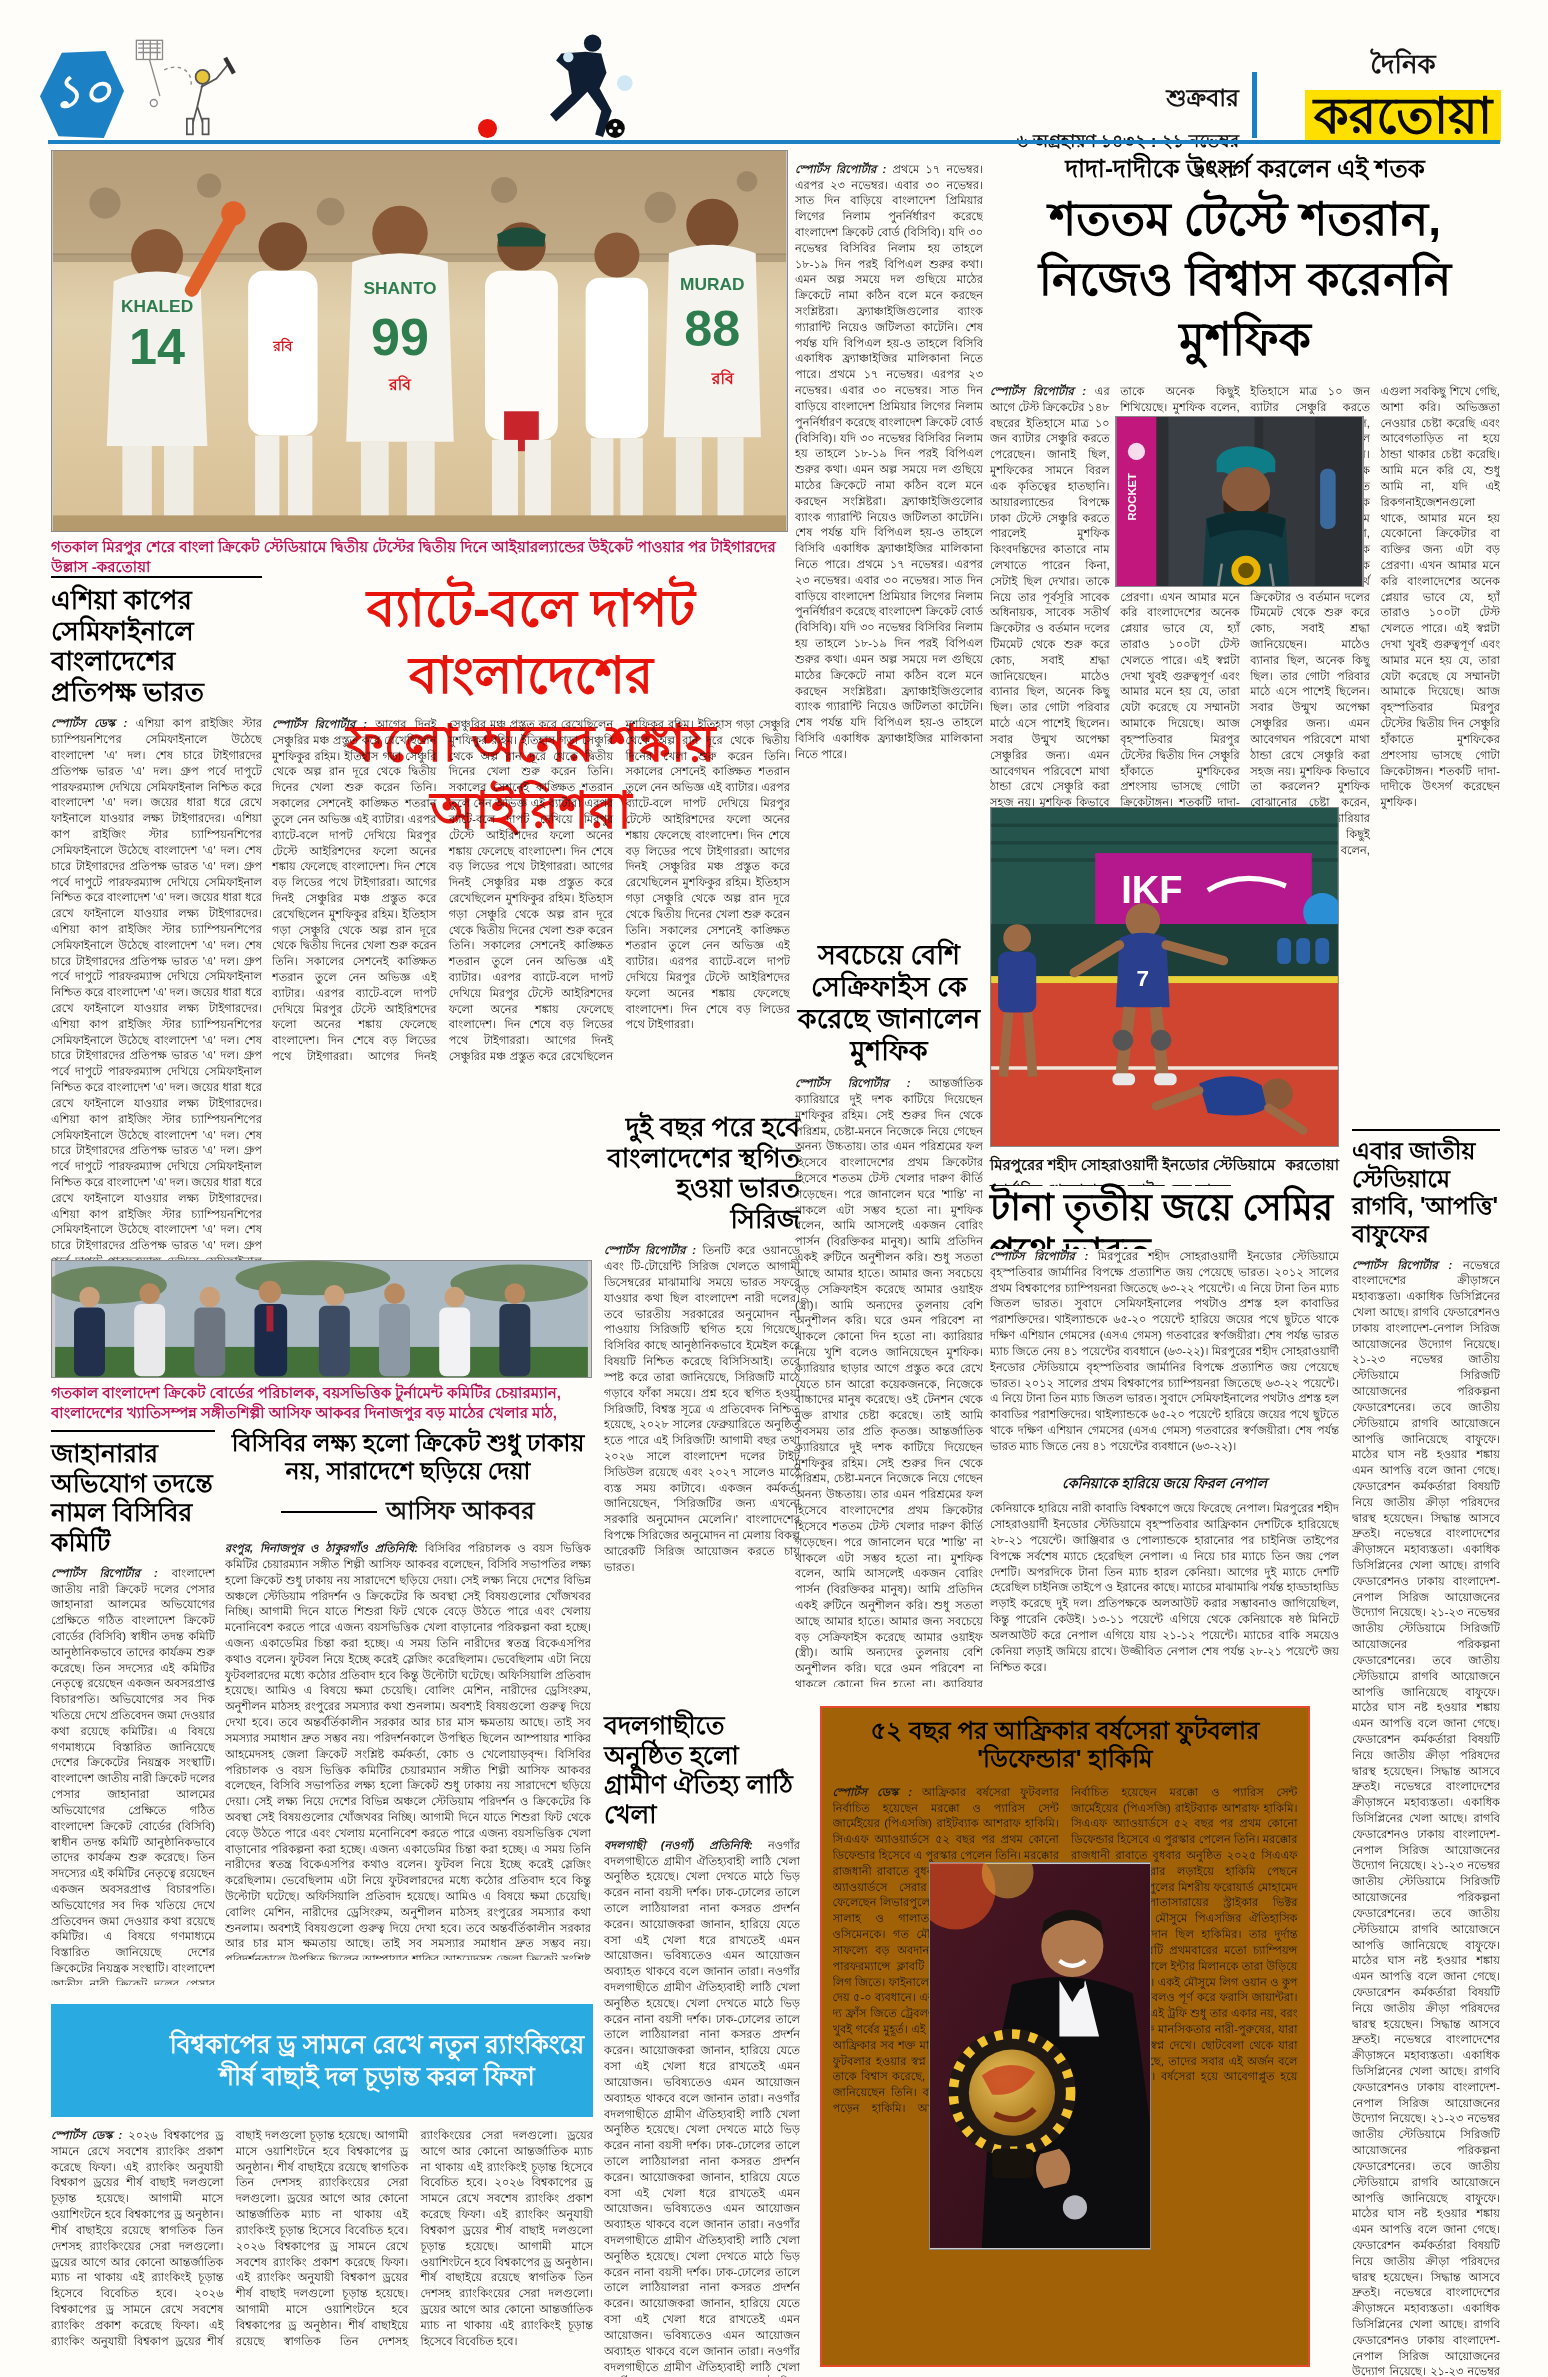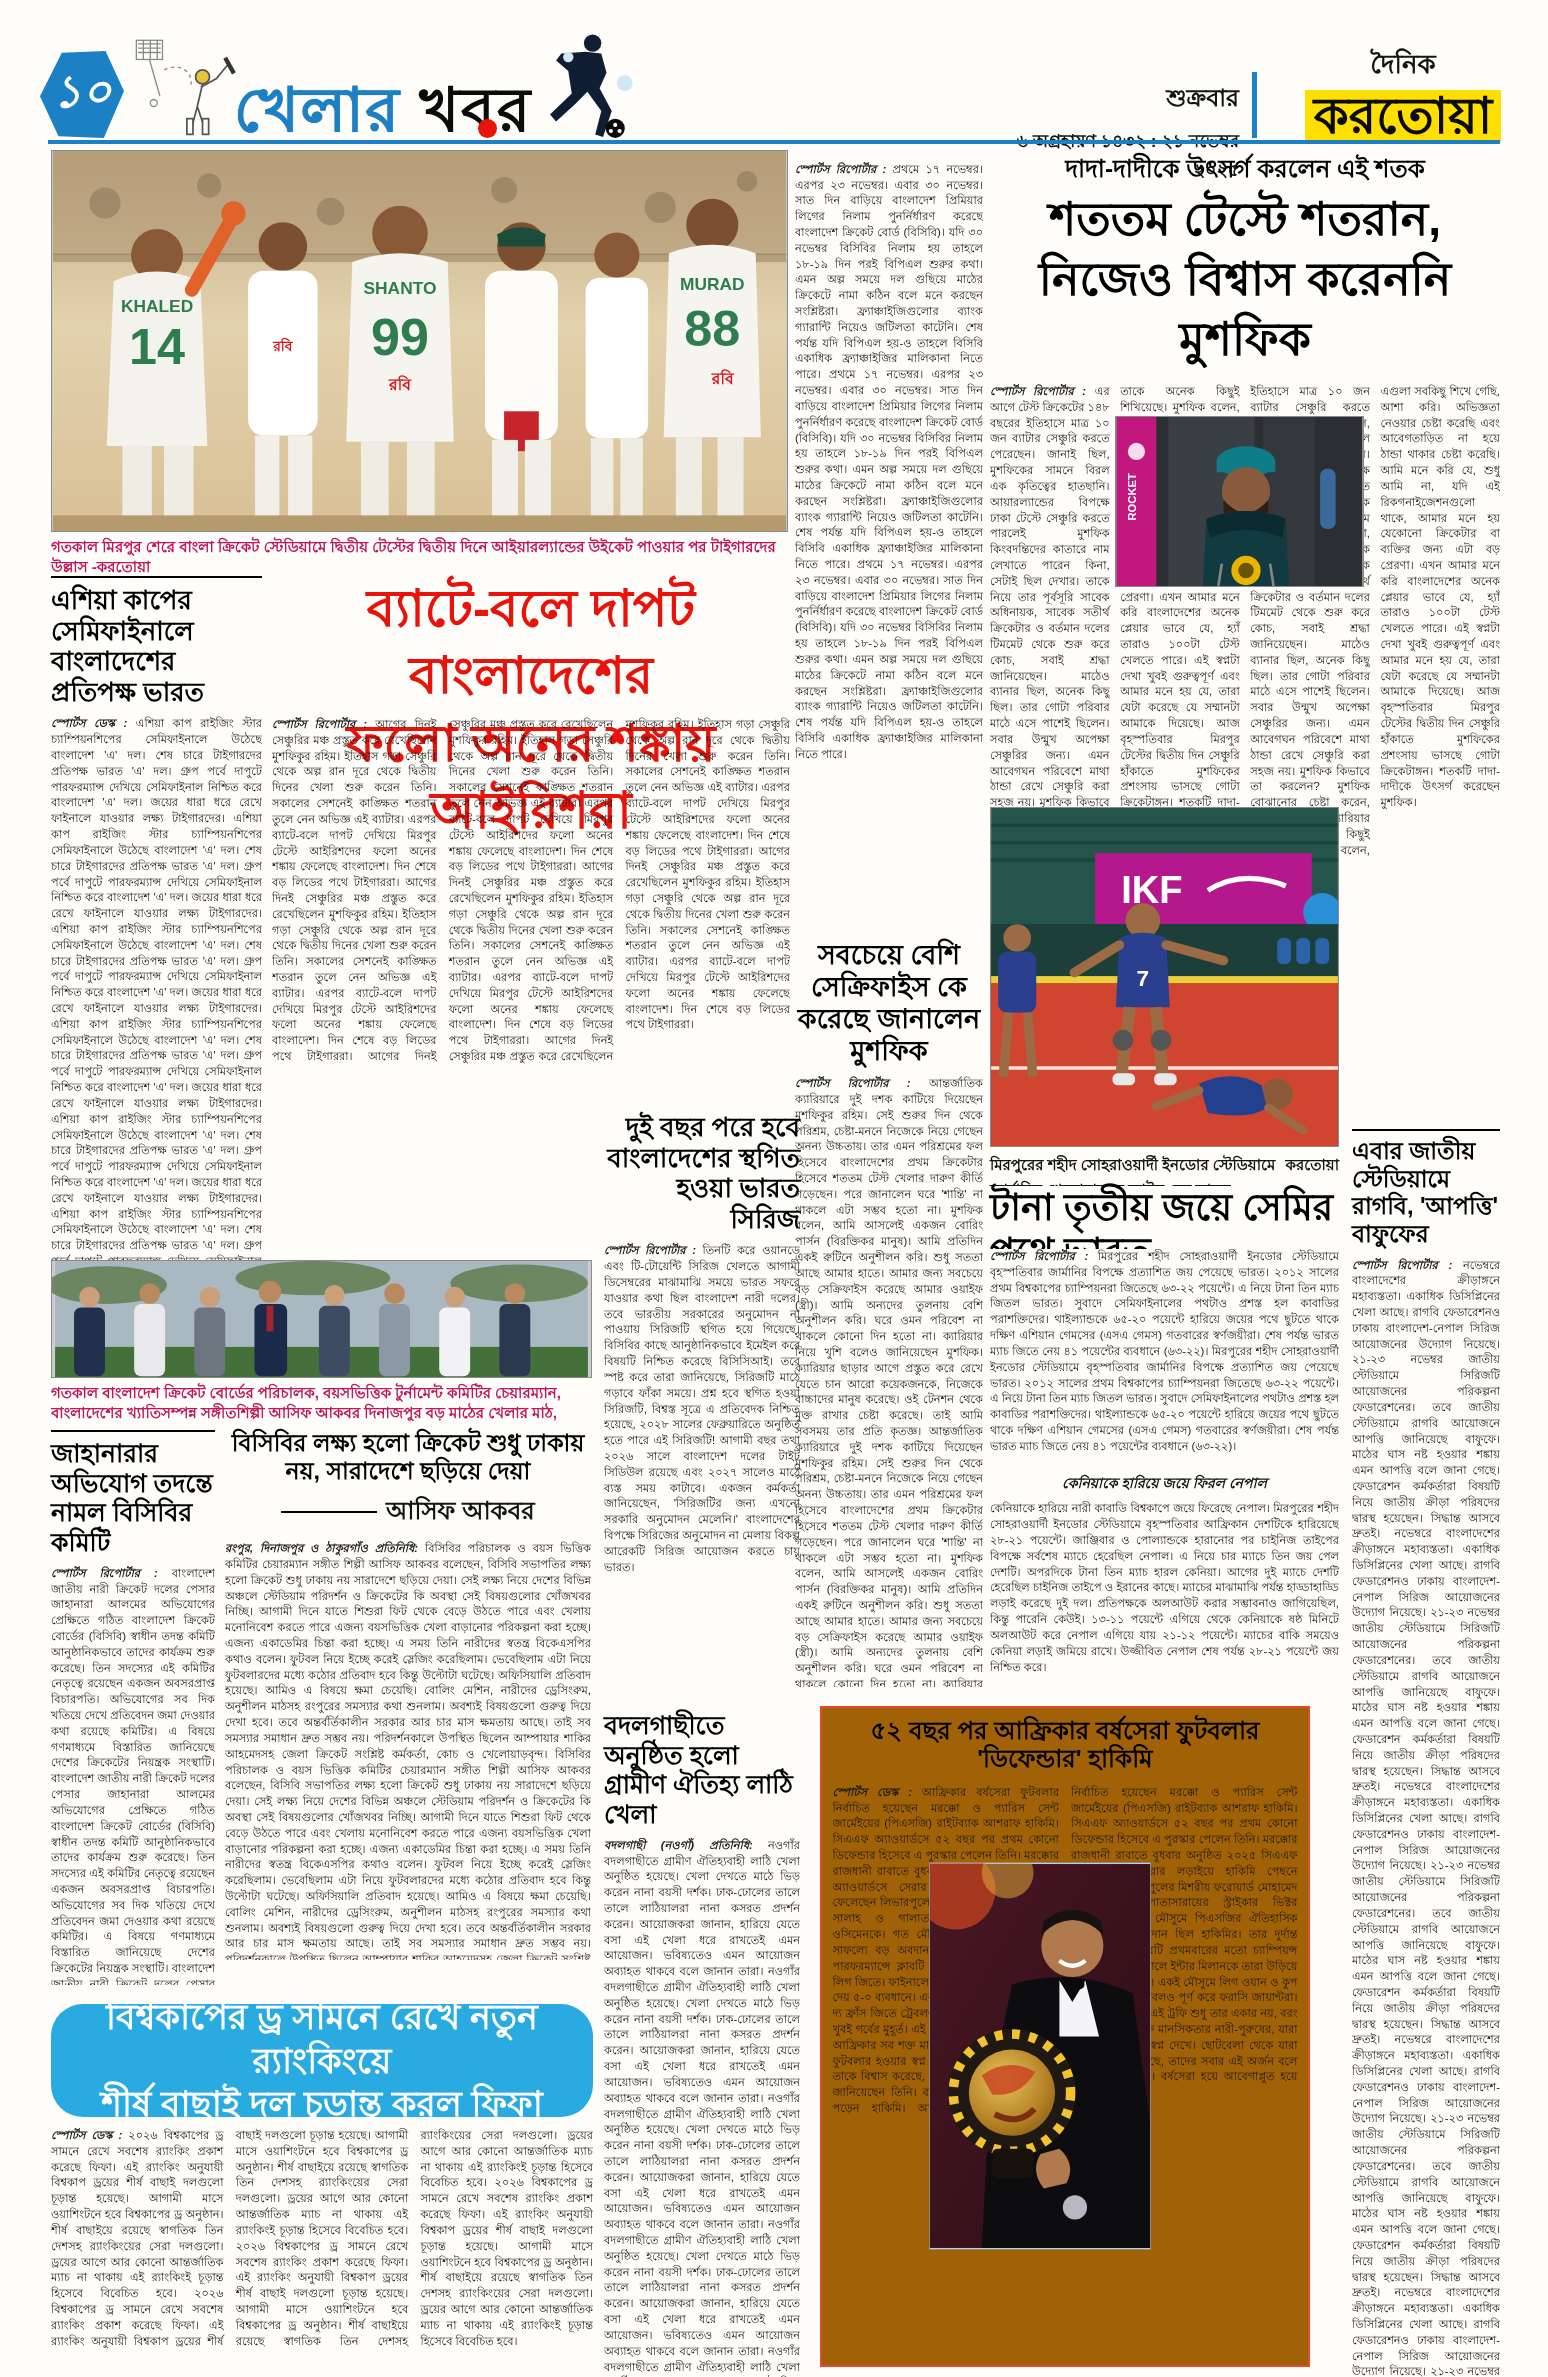--- a/index.html
+++ b/index.html
@@ -33,22 +33,22 @@
   #brand{left:1272px;top:44px;width:262px;text-align:center;}
   #brand-top{font-size:26px;font-weight:bold;}
   #brand-name{display:inline-block;background:#ffdf00;color:#0b0b0b;font-size:50px;
      font-weight:bold;line-height:1.05;padding:0 8.7px;margin-top:1.7px;}
   #hdr-rule{left:48px;top:140px;width:1452px;height:3.5px;background:#1b80c4;}
   
   #lead-head{left:272px;top:575px;width:518px;color:#e8140c;font-weight:bold;
      font-size:51px;line-height:1.32;text-align:center;}
   
   #fifa-box{left:51px;top:2004px;width:542px;height:113px;background:#29abe2;color:#fff;
-     display:flex;align-items:center;justify-content:center;text-align:center;
-     font-weight:bold;font-size:35px;line-height:1.25;padding:3.5px 8.7px;box-sizing:border-box;border-radius:32px;}
+     display:flex;align-items:center;justify-content:flex-end;text-align:center;
+     font-weight:bold;font-size:25px;line-height:1.25;padding:3.5px 8.7px;box-sizing:border-box;}
   
   #hakimi-box{left:820px;top:1706px;width:490px;height:661px;border:2.6px solid #e8482b;
      box-sizing:border-box;background:#a16207;z-index:2;padding:8.7px 10.5px;overflow:hidden;}
   .attrib-row{display:flex;align-items:center;justify-content:center;gap:8.7px;margin:7px 0 8.7px 0;}
   .attrib-dash{display:inline-block;width:96px;border-top:2.6px solid #000;}
   .attrib-name{font-size:24.4px;font-weight:bold;}
   .subhead{font-weight:bold;font-style:italic;text-align:center;font-size:14px;margin:5.2px 0;}
   .capflex{display:flex;justify-content:space-between;font-weight:bold;font-size:15px;}
 </style>
 </head>
@@ -72,24 +72,20 @@
       <circle cx="104" cy="48" r="8" fill="#e8c43a" stroke="#555"></circle>
       <path d="M104 56 L98 82"></path>
       <path d="M102 60 L120 50 L133 34"></path>
       <path d="M130 26 L140 44" stroke-width="5" stroke="#333"></path>
       <path d="M98 82 L90 112 M98 82 L108 112"></path>
       <rect x="86" y="96" width="7" height="18" fill="#fff"></rect>
       <rect x="104" y="96" width="7" height="18" fill="#fff"></rect>
     </g>
   </svg>
 
-  <div class="abs" id="masthead">
-    <span class="blue">খেলার</span>
-    <span class="blk">খবর</span>
-  </div>
   <div class="abs" id="mast-dot"></div>
 
   <svg class="abs" style="left:542px;top:31px;" width="96" height="113" viewBox="0 0 110 130">
     <g fill="#101e33">
       <circle cx="58" cy="14" r="10"></circle>
       <path d="M50 24 L68 26 L74 48 L66 66 L80 92 L70 122 L61 119 L68 92 L52 70 L38 84 L16 104 L9 96 L34 72 L30 46 L16 34 L22 26 Z"></path>
     </g>
     <circle cx="84" cy="112" r="11" fill="#0b0b0b"></circle>
     <g fill="#fff">
         <circle cx="84" cy="108" r="2.4"></circle>

